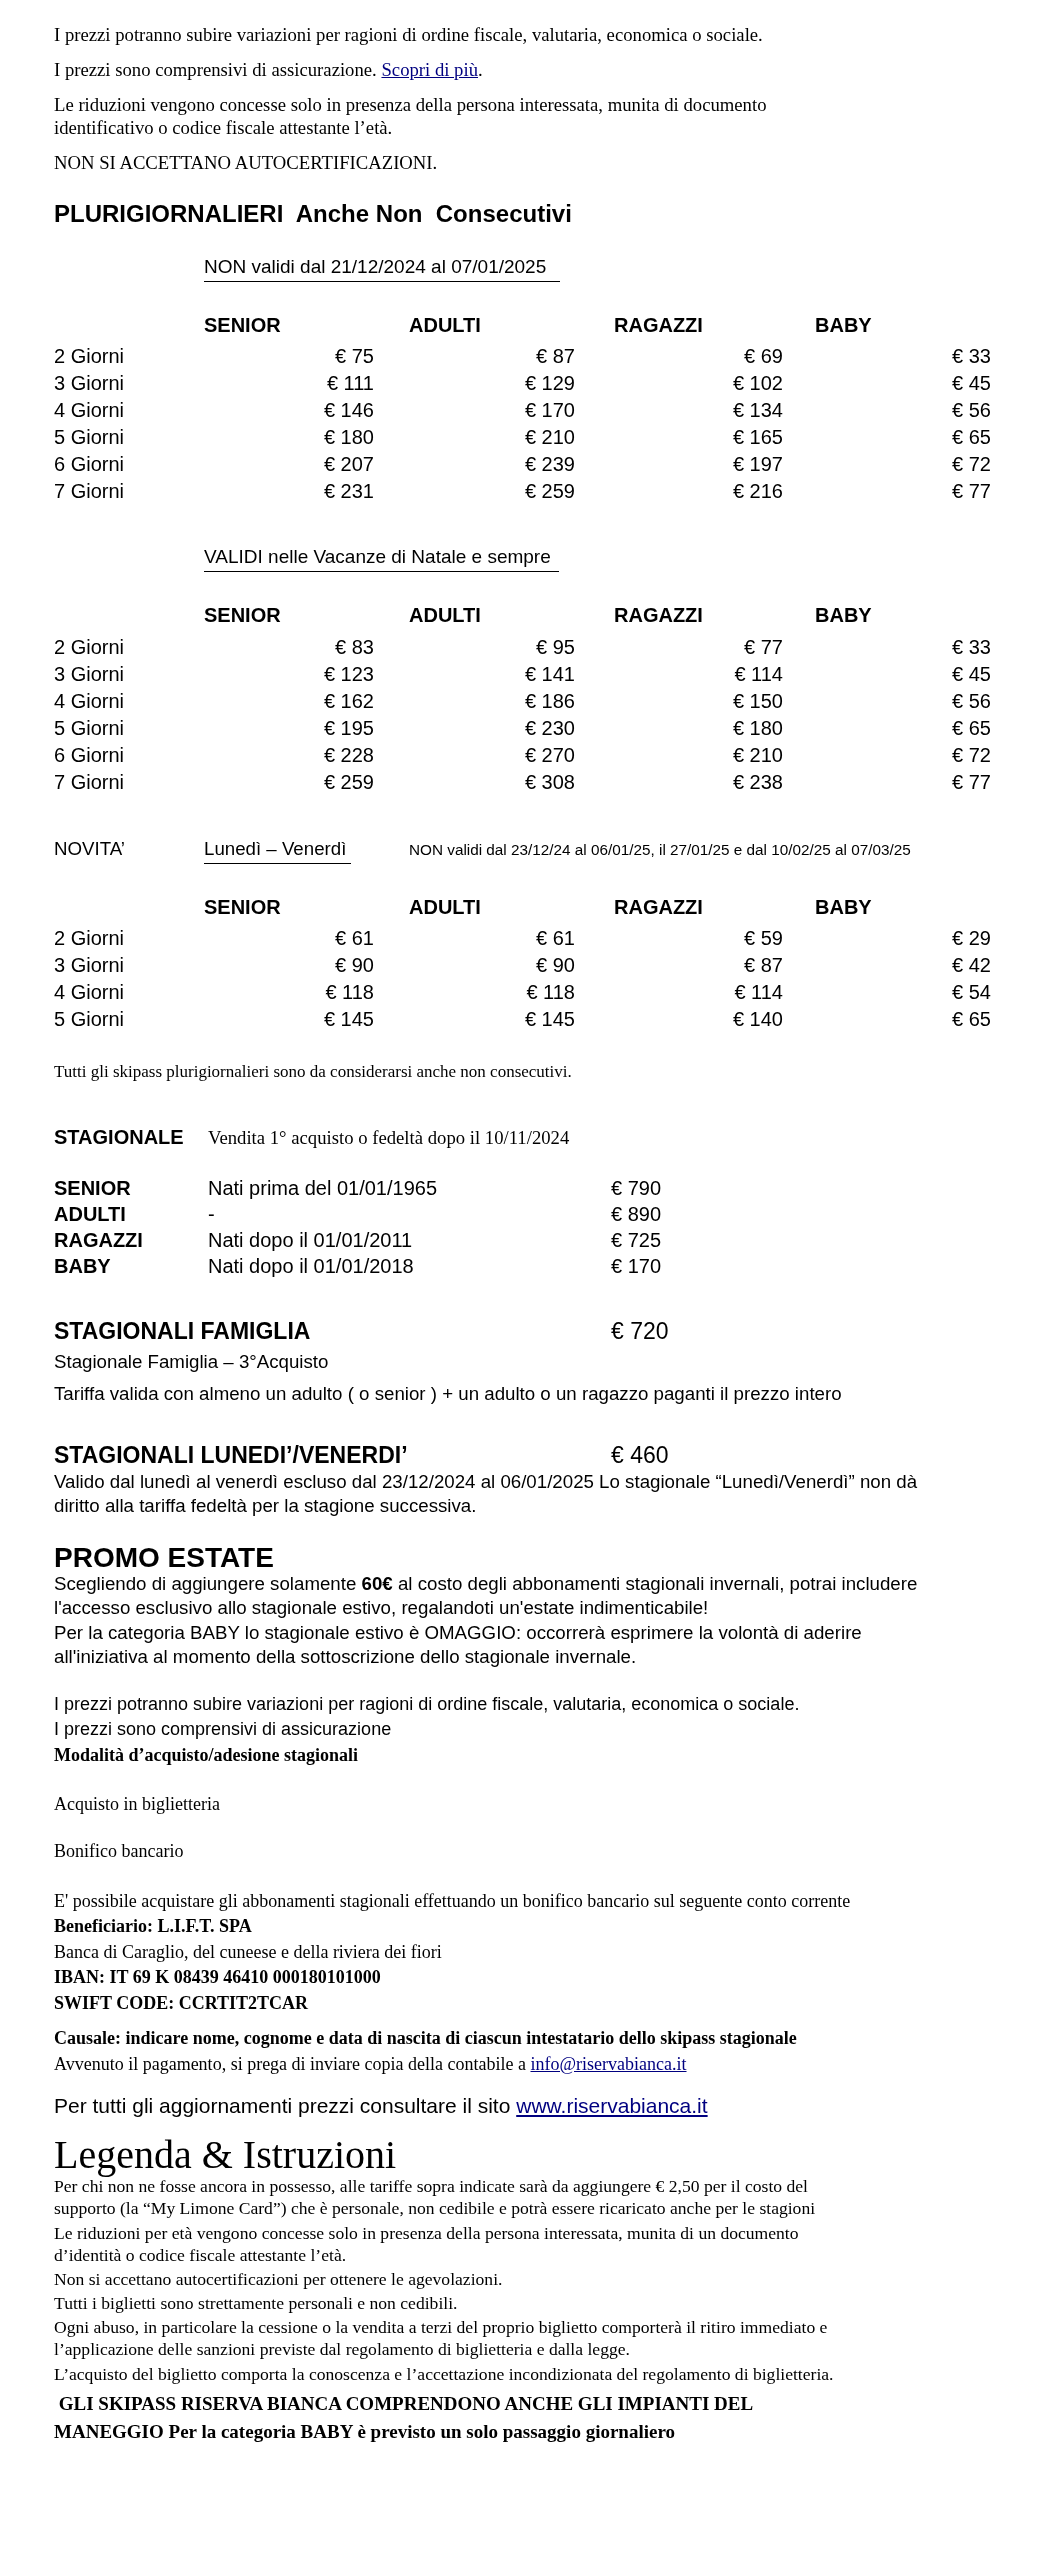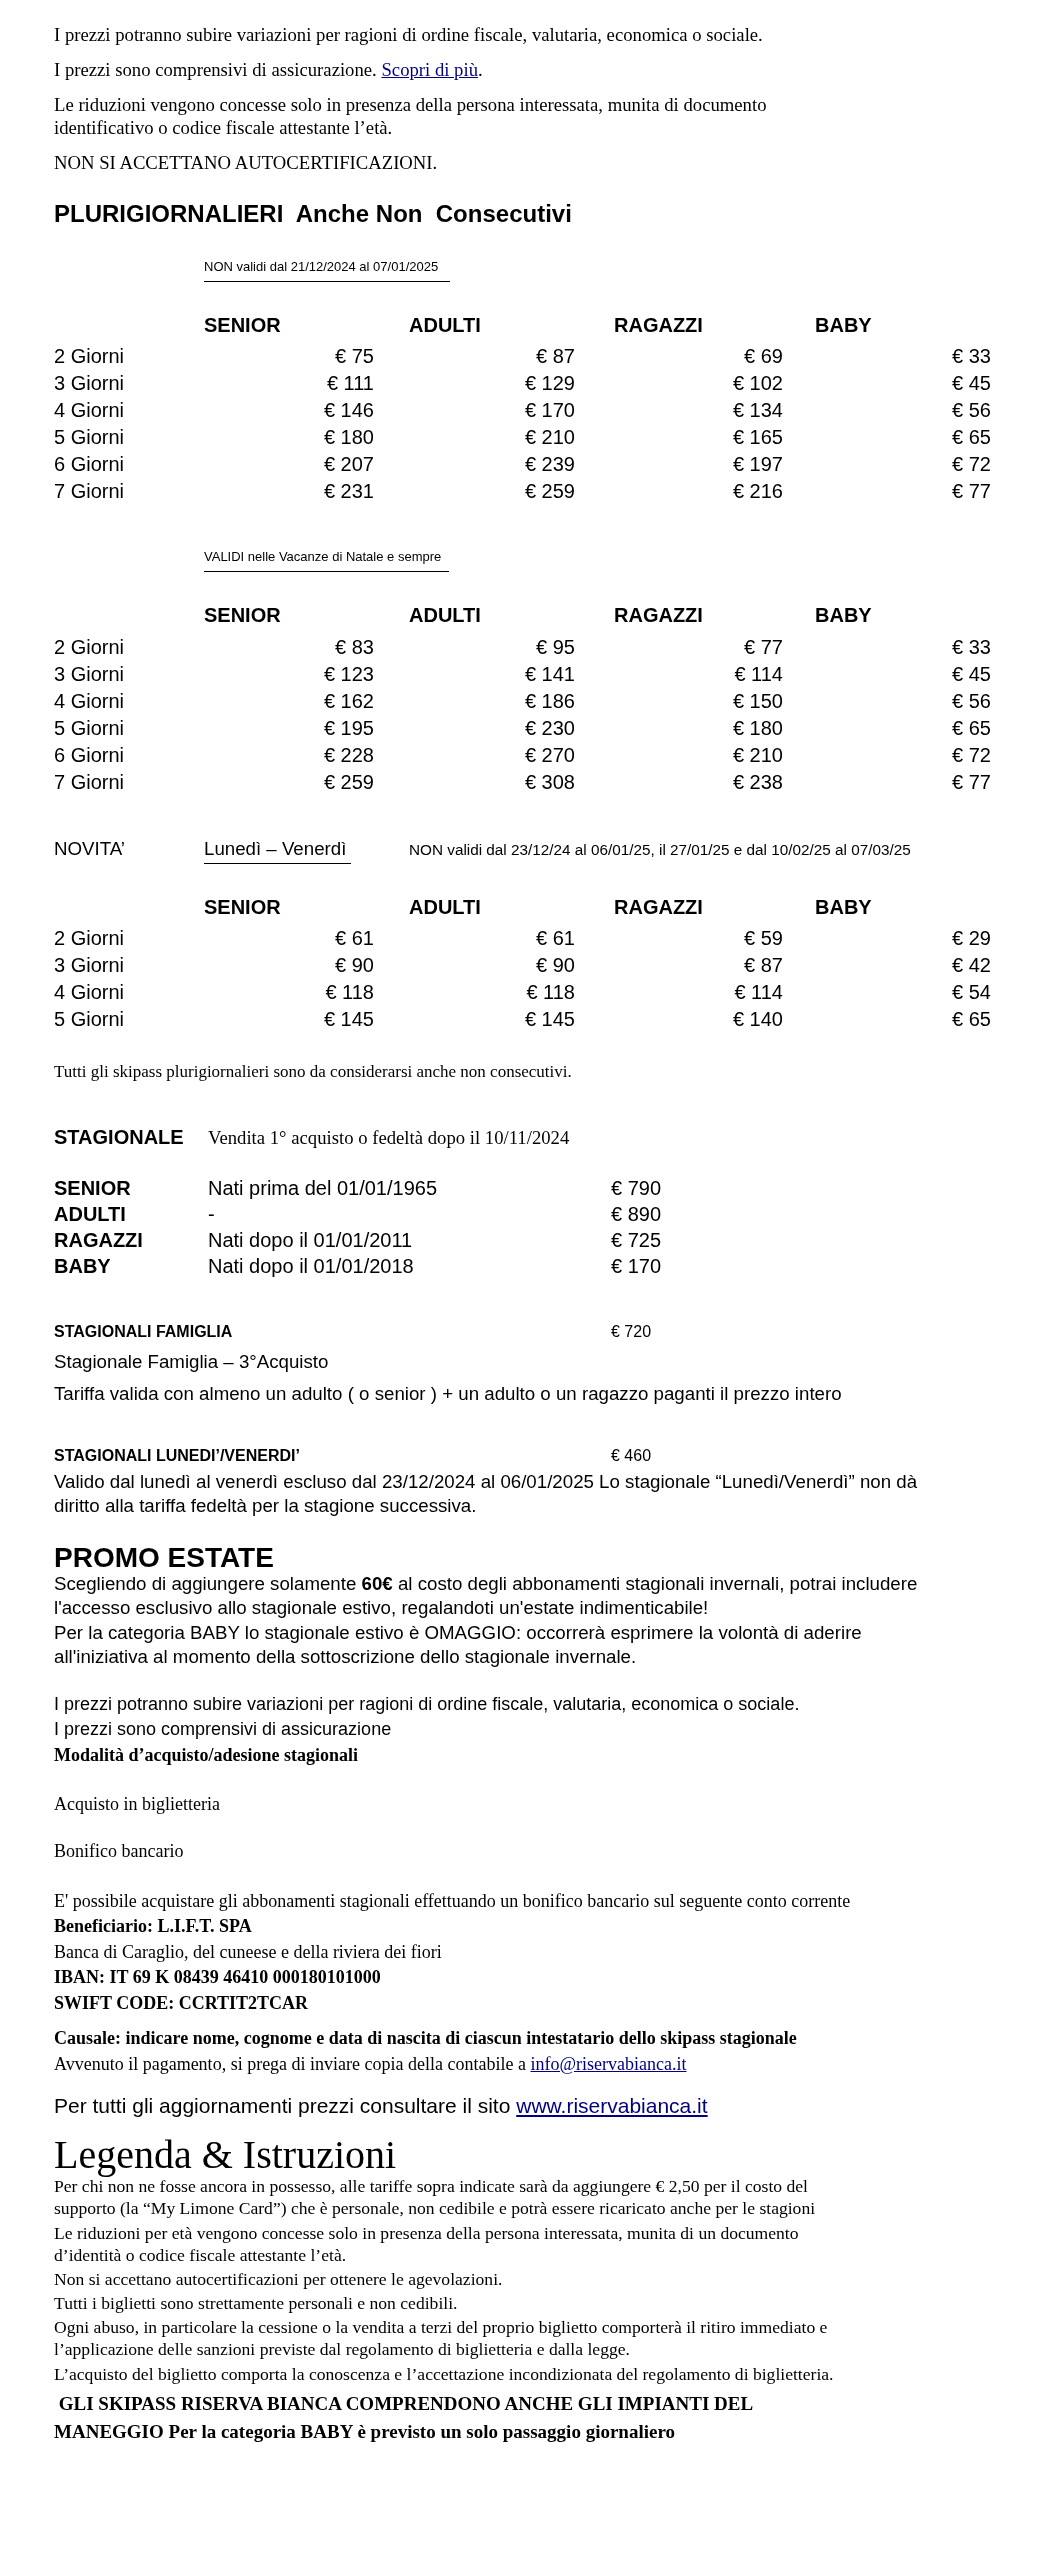--- a/index.html
+++ b/index.html
@@ -16,21 +16,21 @@
   
   .intro-p{font-size:18.7px;line-height:23px;margin:0 0 12px 0;}
   .intro-p .line{display:block;}
   a.doclink{color:#000080;text-decoration:underline;cursor:pointer;}
 
   
   .h2{font-family:"Liberation Sans","DejaVu Sans",sans-serif;font-weight:bold;
       font-size:24px;line-height:28px;margin:26px 0 0 0;white-space:pre;}
 
   
-  .tsub{margin:26px 0 0 150px;font-size:13px;line-height:25px;}
+  .tsub{margin:26px 0 0 150px;font-size:19px;line-height:25px;}
   .tsub .u{display:inline-block;border-bottom:1.7px solid #000;padding:0 8px 1.7px 0;white-space:pre;}
   .ptable-head{display:grid;grid-template-columns:150px 205px 205px 201px 162px;
       font-family:"Liberation Sans","DejaVu Sans",sans-serif;font-weight:bold;
       font-size:20px;line-height:23px;margin-top:32px;}
   .ptable-rows{margin-top:6.8px;}
   .ptable-row{display:grid;grid-template-columns:150px 170px 201px 208px 208px;
       font-family:"Liberation Sans","DejaVu Sans",sans-serif;
       font-size:20px;height:27px;align-items:center;}
   .ptable-row .price{text-align:right;white-space:pre;}
 
@@ -45,21 +45,21 @@
 
   
   .sta-title{display:grid;grid-template-columns:154px auto;align-items:baseline;margin-top:43px;}
   .sta-title .lab{font-family:"Liberation Sans","DejaVu Sans",sans-serif;font-weight:bold;font-size:20px;}
   .sta-title .sub{font-size:18.7px;}
   .sta-rows{margin-top:26px;}
   .srow{display:grid;grid-template-columns:154px 403px auto;align-items:center;
       font-family:"Liberation Sans","DejaVu Sans",sans-serif;font-size:20px;height:26px;}
   .srow .lab{font-weight:bold;}
   .srow2{display:grid;grid-template-columns:557px auto;align-items:baseline;
-      font-family:"Liberation Sans","DejaVu Sans",sans-serif;font-size:16px;line-height:25px;}
+      font-family:"Liberation Sans","DejaVu Sans",sans-serif;font-size:23px;line-height:25px;}
   .srow2 .lab{font-weight:bold;}
   .sans-line{font-family:"Liberation Sans","DejaVu Sans",sans-serif;font-size:18.7px;line-height:24px;white-space:pre;}
   .sans-par{font-family:"Liberation Sans","DejaVu Sans",sans-serif;font-size:18.7px;line-height:24px;}
   .sans-par .line{display:block;}
 
   .promo-title{font-family:"Liberation Sans","DejaVu Sans",sans-serif;font-weight:bold;
       font-size:28px;line-height:25px;margin-top:27px;}
 
   .note2{font-family:"Liberation Sans","DejaVu Sans",sans-serif;font-size:18px;line-height:25.5px;margin-top:23px;}
   .note2 .line{display:block;}

